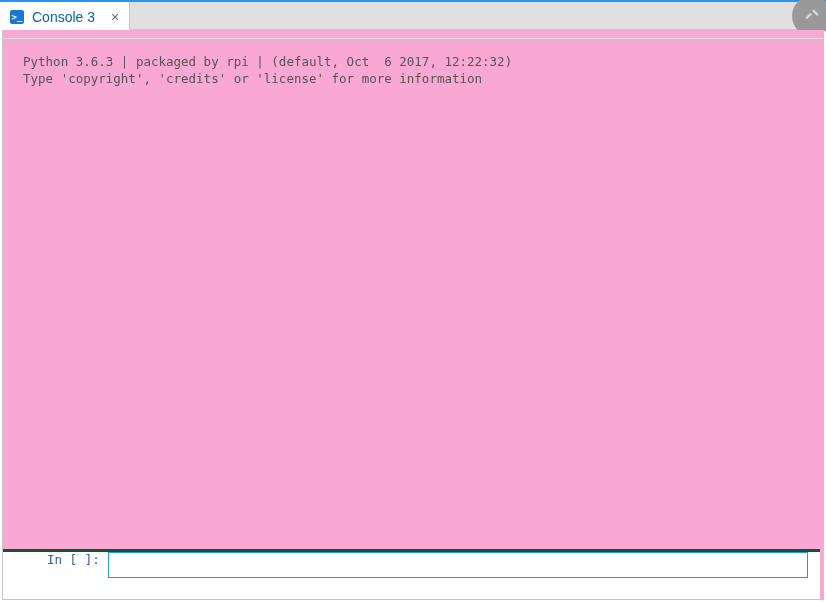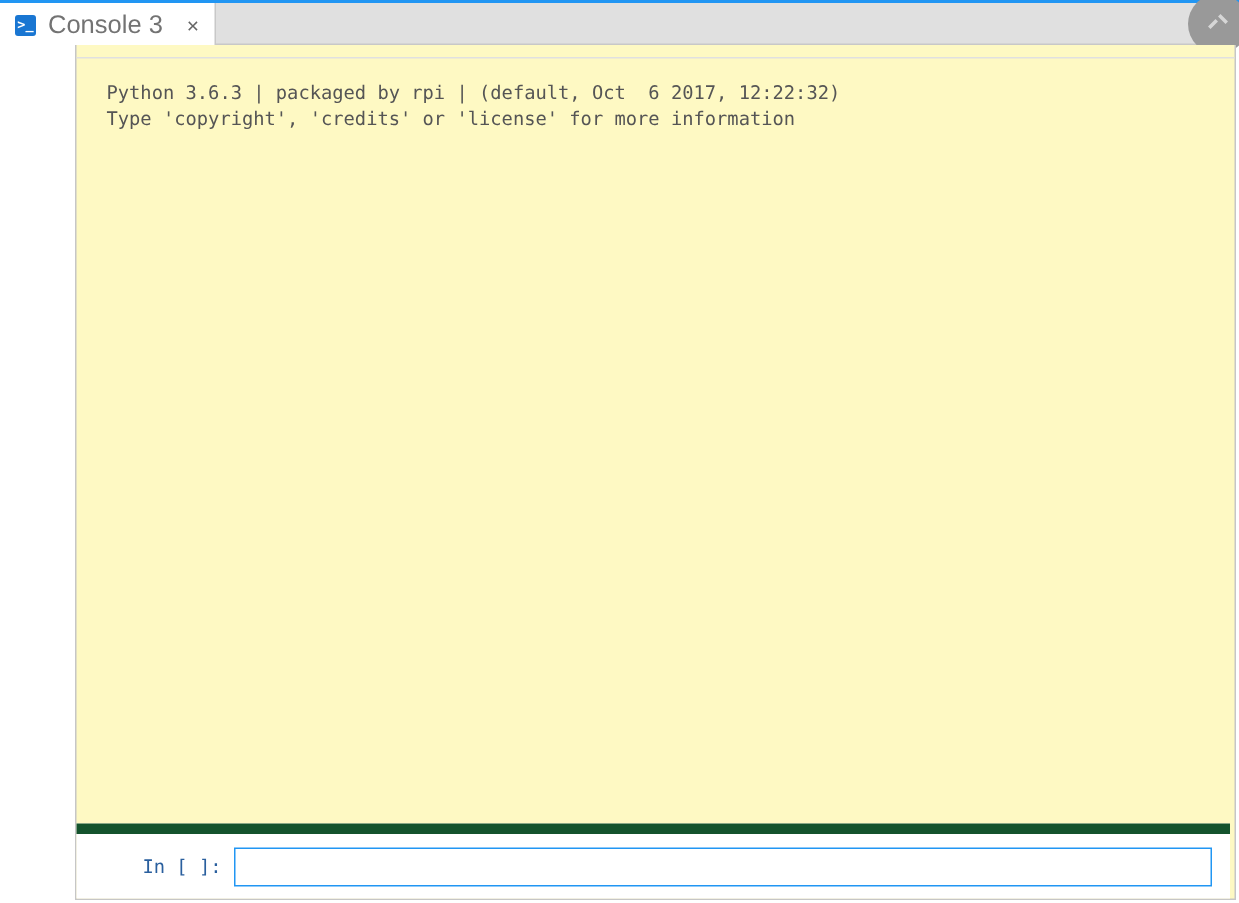--- a/index.html
+++ b/index.html
@@ -41,22 +41,22 @@
       display: flex;
       align-items: center;
       justify-content: center;
       color: #fff;
       font-size: 9px;
       font-weight: bold;
       font-family: monospace;
       line-height: 1;
     }
     .tab-label {
-      color: #737373;
-      font-size: 17px;
+      color: #0369a1;
+      font-size: 14px;
     }
     .tab-close {
       color: #666;
       font-size: 14px;
       line-height: 1;
       cursor: pointer;
       padding: 0 2px;
       margin-left: 6px;
     }
     .tabbar-rest {
@@ -77,23 +77,22 @@
       justify-content: center;
     }
     .corner-badge svg { fill: #fff; }
     .console-frame {
       position: absolute;
       top: 30px;
       left: 2px;
       right: 2px;
       bottom: 2px;
       border: 1px solid #c6c6c6;
-      background: #fef9c3;
+      background: #f9a8d4;
       border-top: none;
-      margin-left: 48px;
     }
     .console-sep {
       border-top: 1px solid #e0e0e0;
       margin-top: 8px;
     }
     .console-body {
       position: absolute;
       top: 0;
       left: 0;
       right: 0;
@@ -107,23 +106,23 @@
       line-height: 1.35;
       color: #555;
       white-space: pre;
     }
     .input-bar {
       position: absolute;
       left: 0;
       right: 3px;
       bottom: 0;
       height: 50px;
-      border-top: 7px solid #14532d;
+      border-top: 3px solid #14532d;
       display: flex;
-      align-items: center;
+      align-items: flex-start;
       padding: 0 12px 0 10px;
       background: #fff;
     }
     .prompt-label {
       font-family: Menlo, Monaco, "DejaVu Sans Mono", monospace;
       font-size: 12.5px;
       color: #2a5f9e;
       padding: 0 8px 0 34px;
       white-space: pre;
     }

